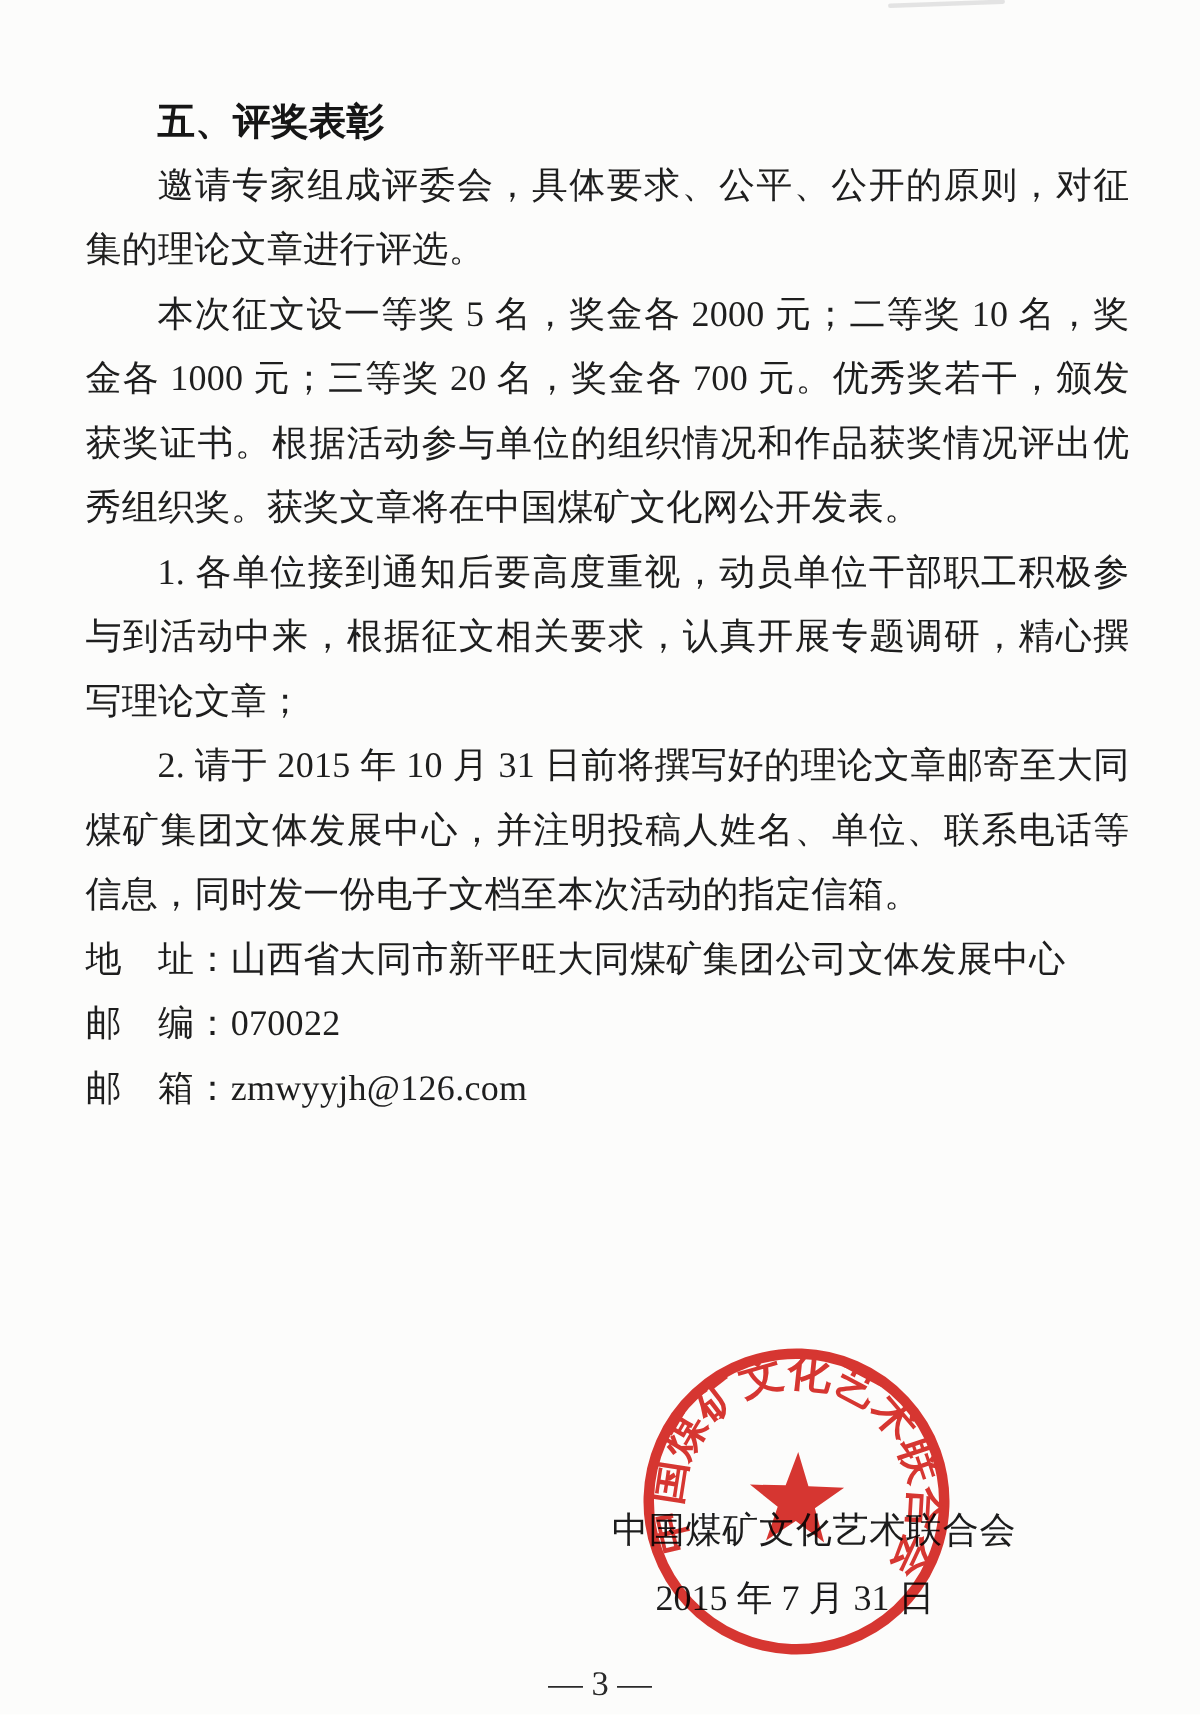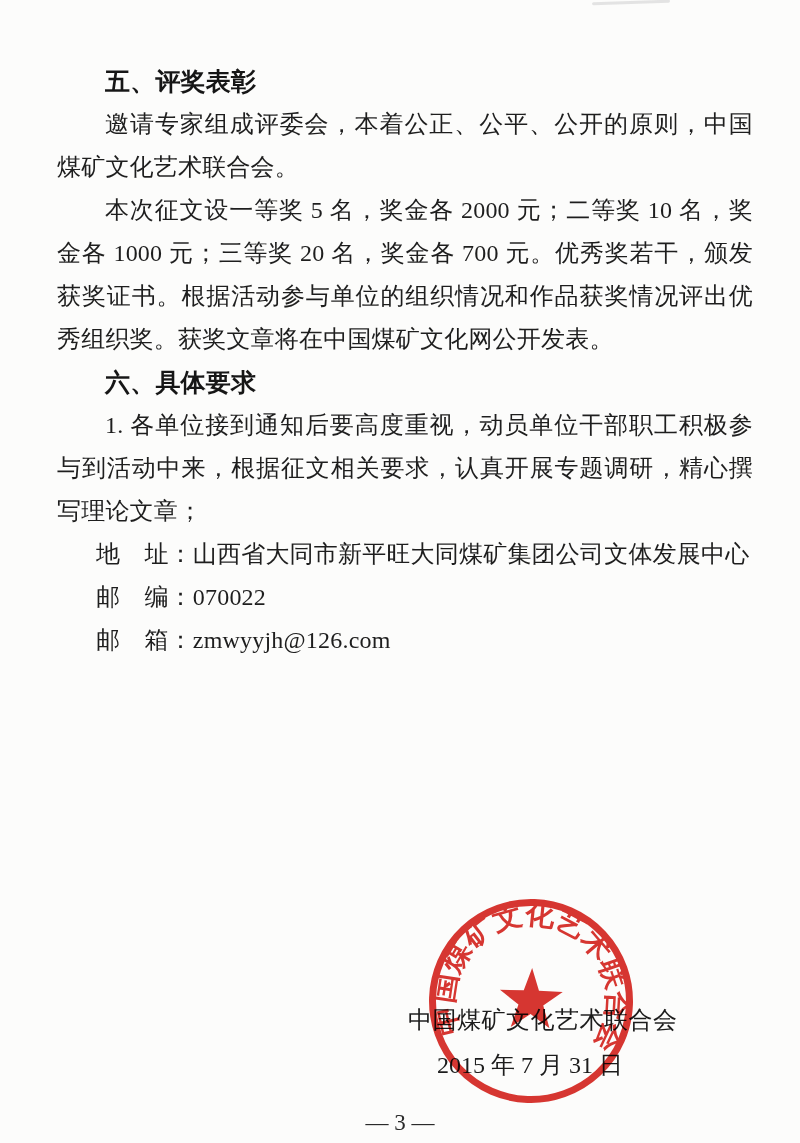--- a/index.html
+++ b/index.html
@@ -42,21 +42,21 @@
     line-height: 43px;
     margin-left: 48px;
     color: #161616;
     text-align: left;
   }
   .para {
     text-indent: 2em;
     text-align: justify;
     text-align-last: left;
   }
-  .contacts { margin-left: 39px; text-align: left; }
+  .contacts { text-align: left; }
   .contact-row { line-height: 43px; white-space: nowrap; }
   .contact-row .lbl { display: inline-block; }
   .contact-row .val { display: inline-block; }
   .contact-row .lbl2 { display: inline-block; margin-left: 22px; }
   .signature-org {
     position: absolute;
     left: 408px; top: 1004px;
     font-size: 24px;
     letter-spacing: 0.5px;
     color: #1c1c1c;
@@ -97,25 +97,25 @@
   }
 </style>
 </head>
 <body>
 
 <div class="page">
   <div class="scan-smudge"></div>
 
   <div class="content">
     <div class="sec-heading">五、评奖表彰</div>
-    <p class="para">邀请专家组成评委会，本着公正、公平、公开的原则，中国煤矿文化艺术联合会。</p>
+    <p class="para">邀请专家组成评委会，具体要求、公平、公开的原则，对征集的理论文章进行评选。</p>
     <p class="para">本次征文设一等奖 5 名，奖金各 2000 元；二等奖 10 名，奖金各 1000 元；三等奖 20 名，奖金各 700 元。优秀奖若干，颁发获奖证书。根据活动参与单位的组织情况和作品获奖情况评出优秀组织奖。获奖文章将在中国煤矿文化网公开发表。</p>
 
-    <div class="sec-heading">六、具体要求</div>
     <p class="para">1. 各单位接到通知后要高度重视，动员单位干部职工积极参与到活动中来，根据征文相关要求，认真开展专题调研，精心撰写理论文章；</p>
+    <p class="para">2. 请于 2015 年 10 月 31 日前将撰写好的理论文章邮寄至大同煤矿集团文体发展中心，并注明投稿人姓名、单位、联系电话等信息，同时发一份电子文档至本次活动的指定信箱。</p>
 
     <div class="contacts">
       <div class="contact-row">
         <span class="lbl">地　址：</span><span class="val">山西省大同市新平旺大同煤矿集团公司文体发展中心</span>
       </div>
       <div class="contact-row">
         <span class="lbl">邮　编：</span><span class="val">070022</span>
       </div>
       <div class="contact-row">
         <span class="lbl">邮　箱：</span><span class="val">zmwyyjh@126.com</span>

